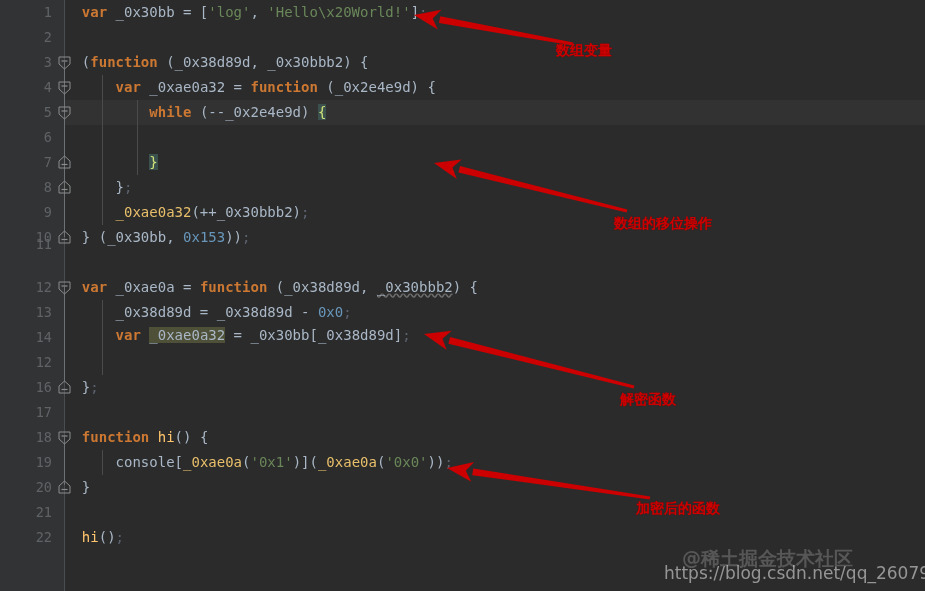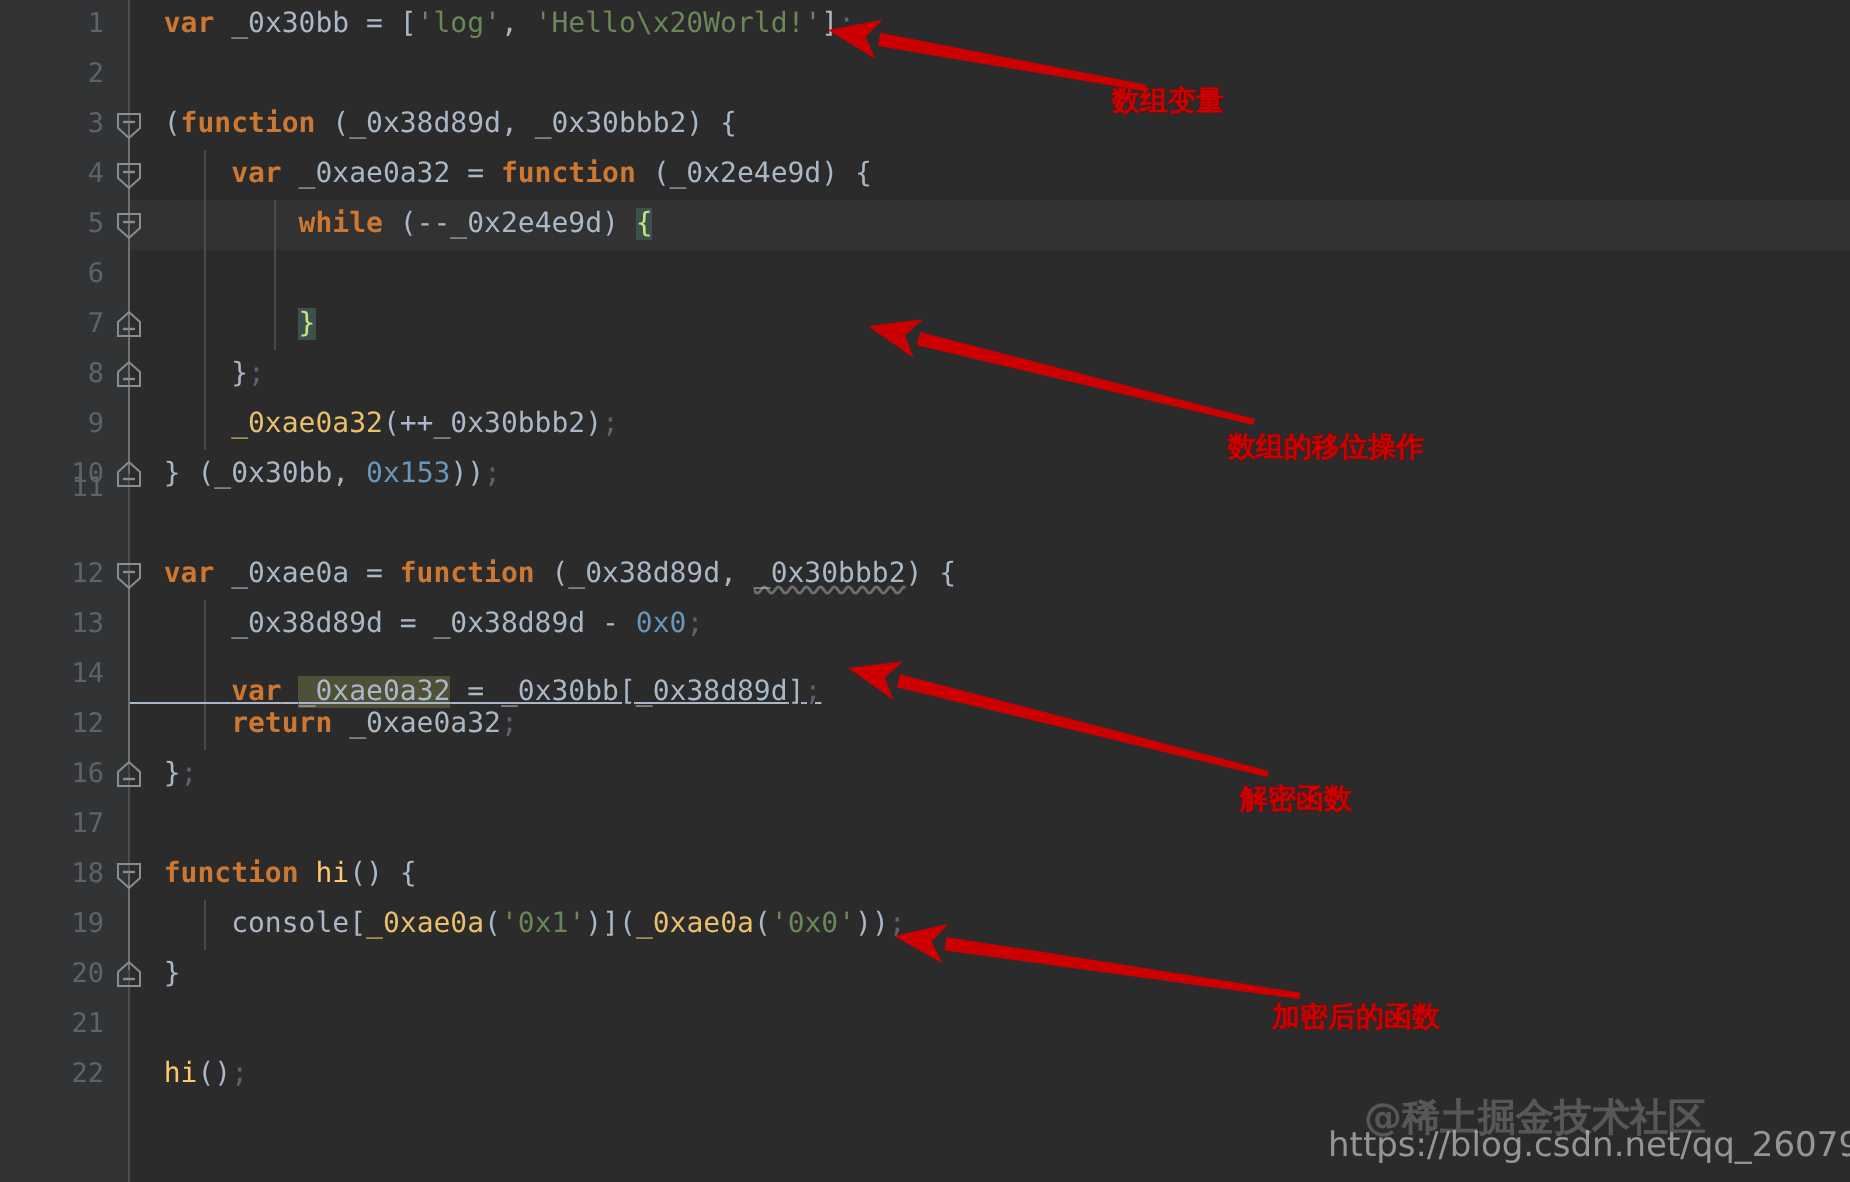--- a/index.html
+++ b/index.html
@@ -192,23 +192,22 @@
     <div class="cline" style="top:200px;"><span class="punct">      </span><span class="localfn">_0xae0a32</span><span class="punct">(++</span><span class="ident">_0x30bbb2</span><span class="punct">)</span><span class="semi">;</span></div>
 
     <div class="cline" style="top:225px;"><span class="punct">  } (</span><span class="ident">_0x30bb</span><span class="punct">, </span><span class="num">0x153</span><span class="punct">))</span><span class="semi">;</span></div>
 
     <div class="cline" style="top:250px;"></div>
 
     <div class="cline" style="top:275px;"><span class="punct">  </span><span class="kw">var</span><span class="ident"> _0xae0a </span><span class="punct">= </span><span class="kw">function</span><span class="punct"> (</span><span class="ident">_0x38d89d</span><span class="punct">, </span><span class="ident warn-underline">_0x30bbb2</span><span class="punct">) {</span></div>
 
     <div class="cline" style="top:300px;"><span class="punct">      </span><span class="ident">_0x38d89d</span><span class="punct"> = </span><span class="ident">_0x38d89d</span><span class="punct"> - </span><span class="num">0x0</span><span class="semi">;</span></div>
 
-    <div class="cline" style="top:334px;text-decoration:underline;"><span class="punct">      </span><span class="kw">var</span><span class="punct"> </span><span class="occurrence">_0xae0a32</span><span class="punct"> = </span><span class="ident">_0x30bb</span><span class="punct">[</span><span class="ident">_0x38d89d</span><span class="punct">]</span><span class="semi">;</span></div>
-
-    <div class="cline" style="top:350px;"><span class="punct">      </span><span class="kw">return</span><span class="ident"> _0xae0a32</span><span class="semi">;</span></div>
+    <div class="cline" style="top:323px;"><span class="punct">      </span><span class="kw">var</span><span class="punct"> </span><span class="occurrence">_0xae0a32</span><span class="punct"> = </span><span class="ident">_0x30bb</span><span class="punct">[</span><span class="ident">_0x38d89d</span><span class="punct">]</span><span class="semi">;</span></div>
+
 
     <div class="cline" style="top:375px;"><span class="punct">  }</span><span class="semi">;</span></div>
 
     <div class="cline" style="top:400px;"></div>
 
     <div class="cline" style="top:425px;"><span class="punct">  </span><span class="kw">function</span><span class="punct"> </span><span class="fn">hi</span><span class="punct">() {</span></div>
 
     <div class="cline" style="top:450px;"><span class="punct">      </span><span class="ident">console</span><span class="punct">[</span><span class="localfn">_0xae0a</span><span class="punct">(</span><span class="str">'0x1'</span><span class="punct">)](</span><span class="localfn">_0xae0a</span><span class="punct">(</span><span class="str">'0x0'</span><span class="punct">))</span><span class="semi">;</span></div>
 
     <div class="cline" style="top:475px;"><span class="punct">  }</span></div>

